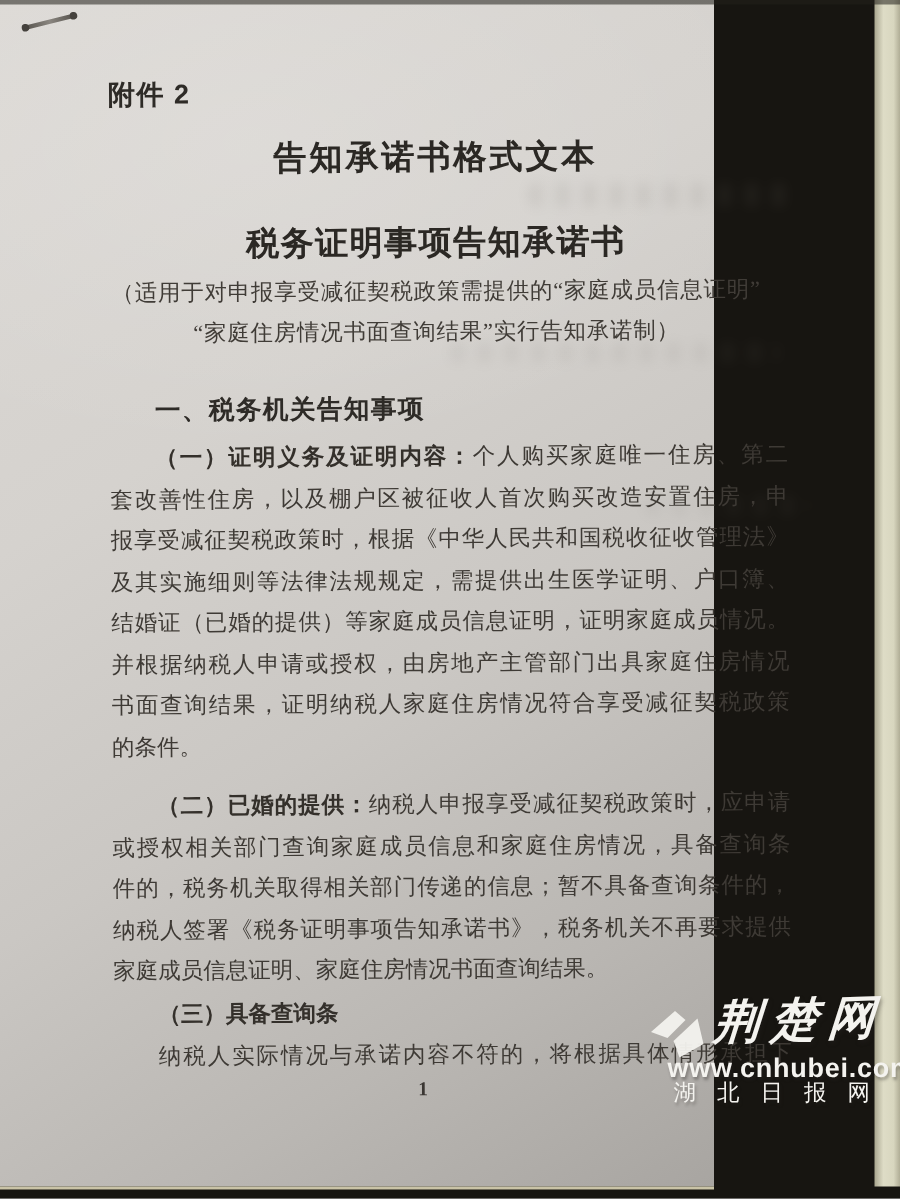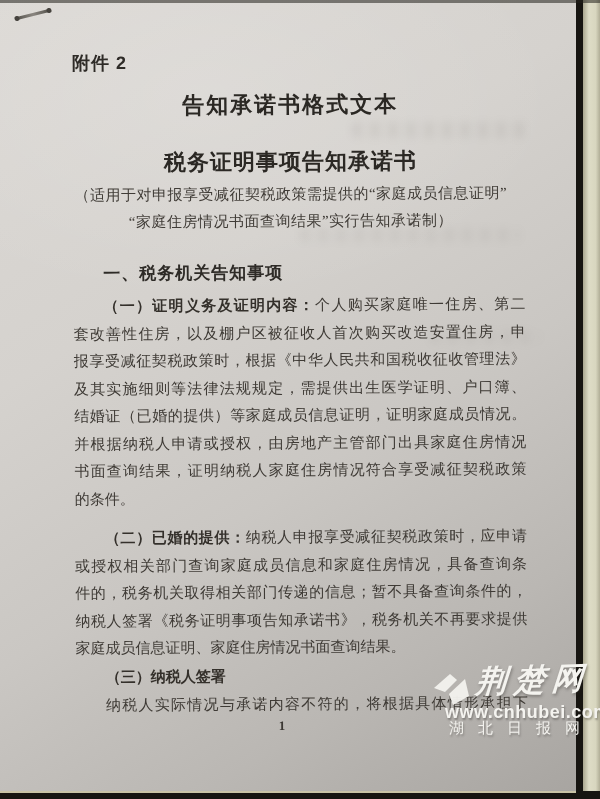--- a/index.html
+++ b/index.html
@@ -15,21 +15,21 @@
     content:"";position:absolute;left:0;top:0;width:100%;height:3px;
     background:rgba(35,32,28,.55);z-index:4;
   }
   
   .side-strip{
     position:absolute;top:0;left:583px;width:17px;height:791px;
     background:linear-gradient(90deg,#a9a68f 0%,#dedcc6 35%,#d8d6bf 75%,#b0ad96 100%);
     z-index:1;
   }
   .paper{
-    position:absolute;left:0;top:0;width:576px;height:791px;
+    position:absolute;left:0;top:0;width:476px;height:791px;
     background:
       radial-gradient(ellipse 520px 300px at 35% 12%,rgba(255,255,255,.14),rgba(255,255,255,0) 70%),
       linear-gradient(148deg,#dcd9d5 0%,#d5d2ce 34%,#cac7c3 58%,#bab7b3 80%,#a8a5a1 100%);
     border-bottom:2px solid #c9c3a6;
     z-index:2;
   }
   
   .staple{
     position:absolute;left:16px;top:13px;width:34px;height:3px;
     background:linear-gradient(90deg,#55524c,#8a8680,#55524c);
@@ -159,21 +159,21 @@
 
       <div class="abs para p2">
         <div class="line j indent"><b>（二）已婚的提供：</b><span>纳税人申报享受减征契税政策时，应申请</span></div>
         <div class="line j">或授权相关部门查询家庭成员信息和家庭住房情况，具备查询条</div>
         <div class="line j">件的，税务机关取得相关部门传递的信息；暂不具备查询条件的，</div>
         <div class="line j">纳税人签署《税务证明事项告知承诺书》，税务机关不再要求提供</div>
         <div class="line">家庭成员信息证明、家庭住房情况书面查询结果。</div>
       </div>
 
       <div class="abs para p3">
-        <div class="line indent"><b>（三）纳税人签署</b></div>
+        <div class="line indent"><b>（三）具备查询条</b></div>
         <div class="line j indent">纳税人实际情况与承诺内容不符的，将根据具体情形承担下</div>
       </div>
 
       <div class="abs pagenum">1</div>
     </div>
 
     <div class="watermark">
       <svg class="wm-logo-icon" width="42" height="34" viewBox="0 0 42 34">
         <g fill="#f4f3ef" opacity="0.95">
           <path d="M1,15 L17,1 L24,7 L12,19 Z"></path>

